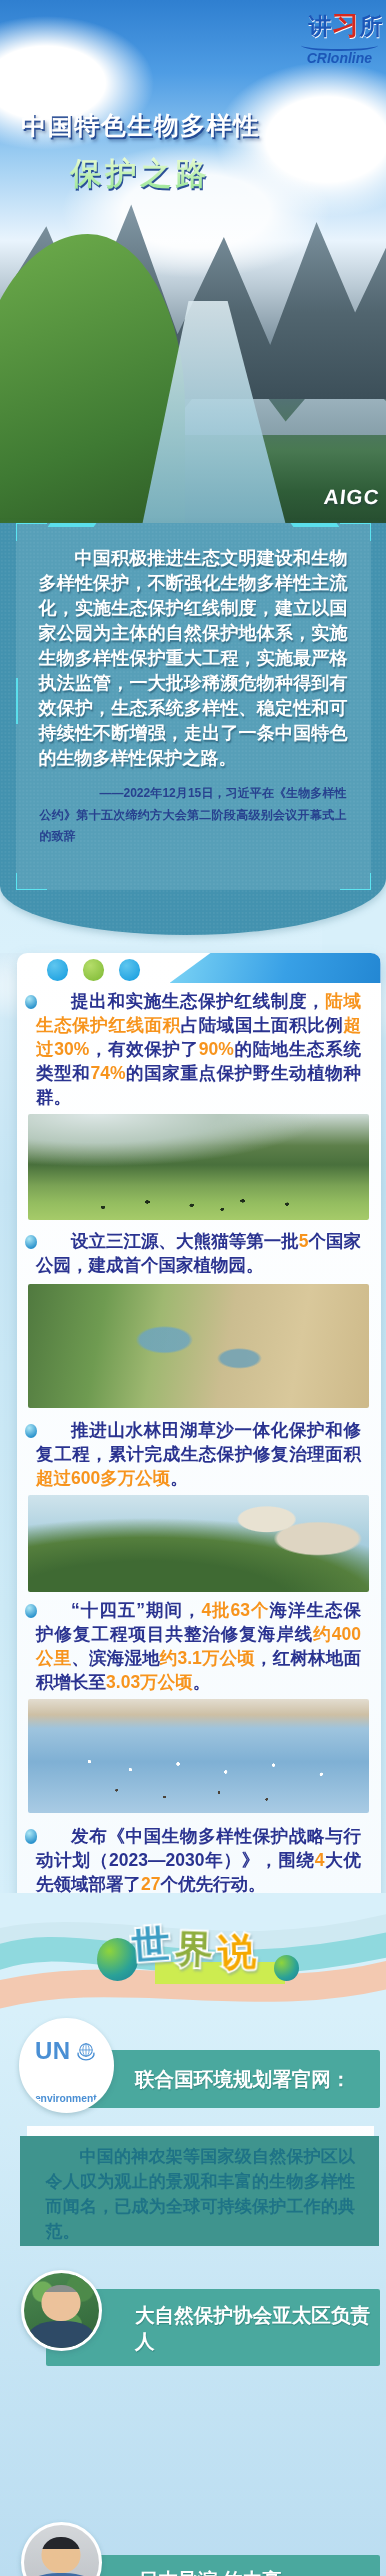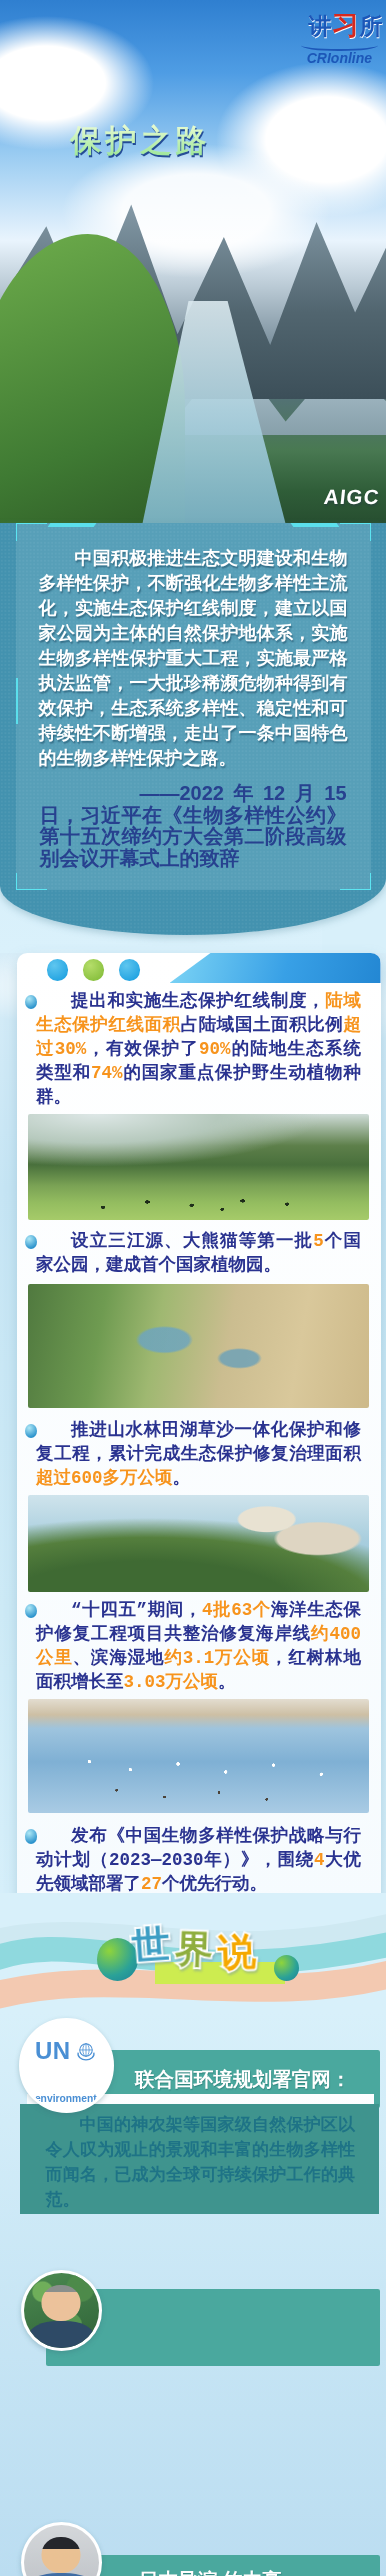--- a/index.html
+++ b/index.html
@@ -47,39 +47,39 @@
   .corner.tl{top:0;left:0;border-right:none;border-bottom:none;}
   .corner.tr{top:0;right:0;border-left:none;border-bottom:none;}
   .corner.bl{bottom:0;left:0;border-right:none;border-top:none;}
   .corner.br{bottom:0;right:0;border-left:none;border-top:none;}
   .accent{position:absolute;background:var(--cyan);opacity:.9;}
   .a1{top:0;left:33px;width:46px;height:4.1px;transform:skewX(-35deg);}
   .a2{top:0;right:33px;width:46px;height:4.1px;transform:skewX(35deg);}
   .a3{left:0;top:155px;width:2.1px;height:46px;}
   .qtext{padding:21.6px 23px 0;font-size:18px;line-height:25px;font-weight:bold;color:#ffffff;text-align:justify;text-indent:2em;
     font-family:"DejaVu Serif","Liberation Serif",serif;text-shadow:1px 1.5px 1.5px rgba(15,60,85,.5);}
-  .attrib{padding:13.4px 24px 0;font-size:20px;line-height:21.6px;font-weight:bold;color:#27418f;text-indent:5em;text-align:justify;}
+  .attrib{padding:13.4px 24px 0;font-size:12px;line-height:21.6px;font-weight:bold;color:#27418f;text-indent:5em;text-align:justify;}
 
   
   .main-sec{position:relative;width:386px;height:940px;
     background:linear-gradient(180deg,#d7edf8 0%,#c6e5f4 25%,#cdeaf6 70%,#d6effa 100%);}
   .main-sec .cloudb{position:absolute;border-radius:50%;background:radial-gradient(closest-side,rgba(255,255,255,.95),rgba(255,255,255,0));}
   .cb1{left:-41px;top:-5.2px;width:196px;height:77px;}
   .cb2{right:-31px;top:10.3px;width:216px;height:88px;}
   .card{position:relative;margin-left:16.5px;width:364px;background:linear-gradient(180deg,#ffffff,#f6fbfe);border-radius:10.3px;
     box-shadow:0 5.2px 12.4px rgba(110,160,185,.35);overflow:hidden;}
   .card-head{position:relative;height:30px;}
   .hdot{position:absolute;top:6.2px;width:21.6px;height:21.6px;border-radius:50%;}
   .hd1{left:30px;background:radial-gradient(circle at 35% 30%,#5fc6ef,#119ade);}
   .hd2{left:66px;background:radial-gradient(circle at 35% 30%,#b5dd6a,#7cb832);}
   .hd3{left:102px;background:radial-gradient(circle at 35% 30%,#5fc6ef,#119ade);}
   .band{position:absolute;top:0;right:0;width:211px;height:30px;
     background:linear-gradient(105deg,#7cd4f5 0%,#38a0e6 55%,#2387d3 100%);
     clip-path:polygon(41px 0,100% 0,100% 100%,0 100%);}
-  .bullet{position:relative;padding:0 19.6px;font-family:Liberation Mono, monospace;}
+  .bullet{position:relative;padding:0 19.6px;}
   .bullet p{font-size:17.5px;line-height:24px;font-weight:bold;text-indent:2em;text-align:justify;color:var(--navy);}
   .seg-navy{color:var(--navy);} .seg-orange{color:var(--orange);}
   .bdot{position:absolute;left:8.2px;top:5.7px;width:12.4px;height:14.4px;border-radius:50%;
     background:radial-gradient(circle at 35% 28%,#aee8f6,#2a92cc 75%);}
   .b1{margin-top:6.2px;} .b2{margin-top:9px;} .b3{margin-top:10.3px;} .b4{margin-top:6px;} .b5{margin-top:10.3px;padding-bottom:13.4px;}
   .photo{margin:5.2px 11.3px 0;border-radius:2.1px;}
   .p1{height:106px;background:
       radial-gradient(3.6px 2.6px at 22% 88%,#20301c 60%,transparent 65%),radial-gradient(4.1px 2.6px at 35% 83%,#1d2b19 60%,transparent 65%),
       radial-gradient(3.6px 2.6px at 48% 86%,#20301c 60%,transparent 65%),radial-gradient(4.1px 2.6px at 63% 82%,#1d2b19 60%,transparent 65%),
       radial-gradient(3.6px 2.6px at 76% 85%,#20301c 60%,transparent 65%),radial-gradient(3.1px 2.1px at 57% 90%,#20301c 60%,transparent 65%),
@@ -123,21 +123,21 @@
   .eband .etitle{color:#fff;font-weight:bold;font-size:19.6px;line-height:26px;text-shadow:0.5px 1px 1px rgba(0,70,70,.35);}
   .avatar{position:absolute;border-radius:50%;border:3.6px solid #ffffff;overflow:hidden;background:#fff;
     box-shadow:0 2.1px 5.2px rgba(60,110,120,.3);z-index:3;}
   .ecard{position:absolute;left:27px;right:12.4px;background:linear-gradient(180deg,#fdfeff,#e9f4f9);z-index:2;}
   .ecard::before{content:"";position:absolute;left:-7.2px;right:-5.2px;top:10.3px;bottom:-9.3px;background:var(--teal-shadow);z-index:-1;}
   .ecard p{padding:17.5px 18.5px 0;font-size:17px;line-height:25px;font-weight:bold;color:var(--etext);text-indent:2em;text-align:justify;}
   
   .ex-un{top:0;height:222px;}
   .ex-un .eband{top:39px;height:58px;display:flex;align-items:center;padding-left:89px;}
   .ex-un .avatar{left:18.5px;top:7.2px;width:95px;height:95px;}
-  .ex-un .ecard{top:83px;height:111px;}
+  .ex-un .ecard{top:115px;height:111px;}
   .unlogo{width:100%;height:100%;background:#fff;padding:15.5px 0 0 13.4px;}
   .unrow{display:flex;align-items:center;gap:3.1px;}
   .untxt{font-size:24px;font-weight:bold;color:#4a8fd4;letter-spacing:0.5px;}
   .unline{font-size:10.3px;font-weight:bold;color:#4a8fd4;line-height:12.4px;margin-top:28px;}
   
   .ex-2{top:222px;height:291px;}
   .ex-2 .avatar{left:20.6px;top:37px;width:81px;height:81px;}
   .ex-2 .eband{top:56px;height:77px;display:flex;flex-direction:column;justify-content:center;padding-left:89px;}
   .ex-2 .ecard{top:150px;height:130px;}
   
@@ -166,20 +166,21 @@
     <div class="mtn m2"></div>
     <div class="mtn m1"></div>
     <div class="hill"></div>
     <div class="stream"></div>
     <div class="cri-top-logo">
       <div class="logo-cn"><span>讲</span><span class="xi">习</span><span>所</span></div>
       <div class="logo-arc"></div>
       <div class="logo-en">CRIonline</div>
     </div>
     <h1 class="hero-title">
+      <div class="ht1">中国特色生物多样性</div>
       <div class="ht2">保护之路</div>
     </h1>
     <div class="aigc">AIGC</div>
   </header>
 
   <section class="quote-sec">
     <div class="teal-block">
       <div class="panel">
         <span class="corner tl"></span>
         <span class="corner tr"></span>
@@ -269,20 +270,21 @@
           <div class="unline">programme</div>
         </div>
       </div>
       <div class="ecard">
         <p>中国的神农架等国家级自然保护区以令人叹为观止的景观和丰富的生物多样性而闻名，已成为全球可持续保护工作的典范。</p>
       </div>
     </article>
 
     <article class="expert ex-2">
       <div class="eband">
+        <span class="etitle">大自然保护协会亚太区负责人</span>
       </div>
       <div class="avatar">
         <div class="face face-wil">
           <span class="head"></span>
           <span class="body"></span>
         </div>
       </div>
     </article>
 
     <article class="expert ex-3">

